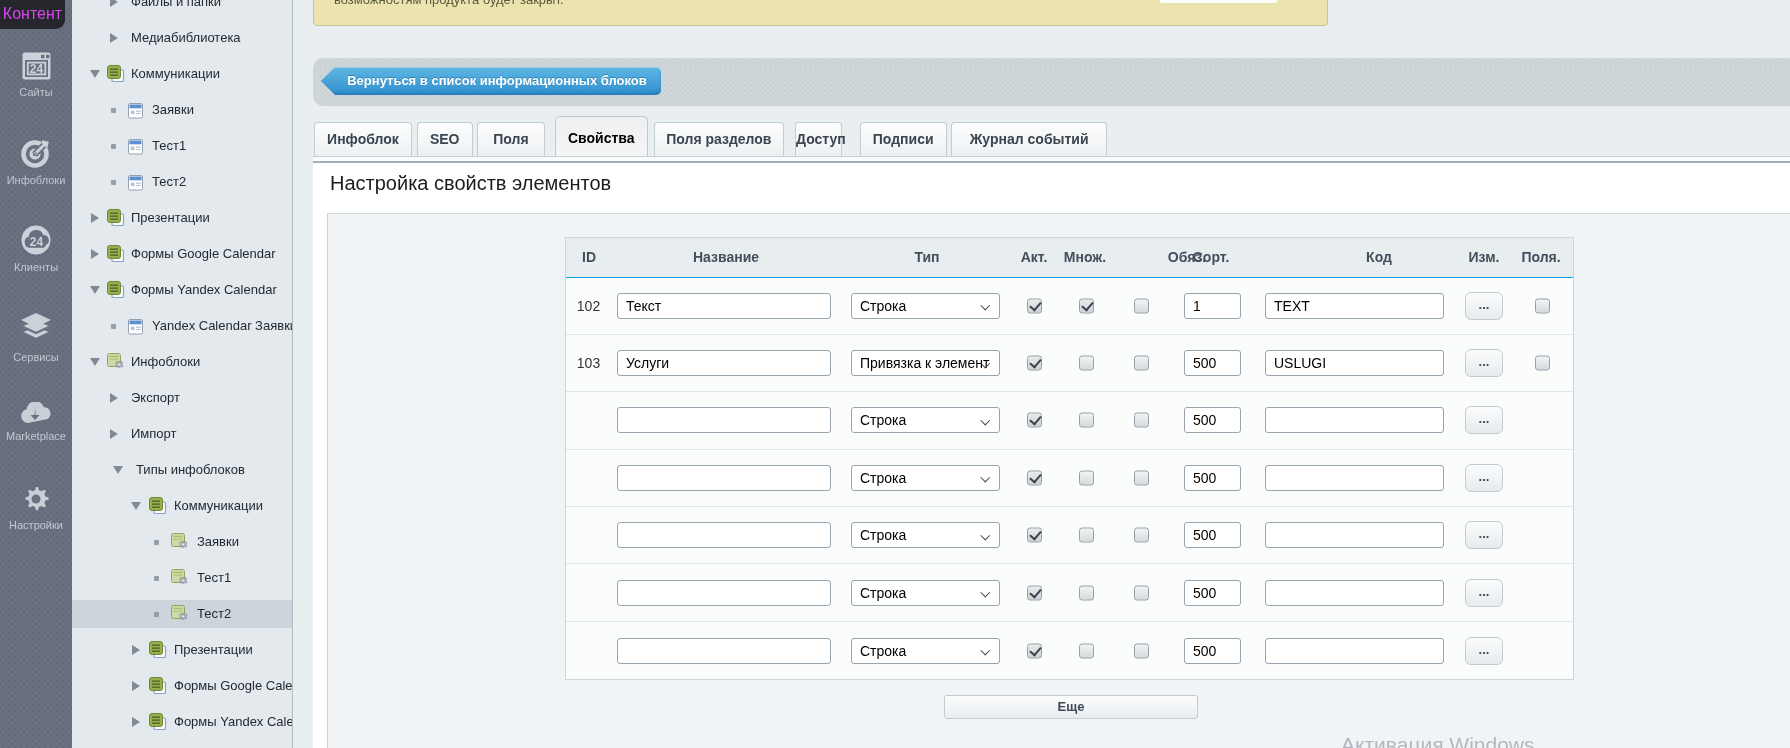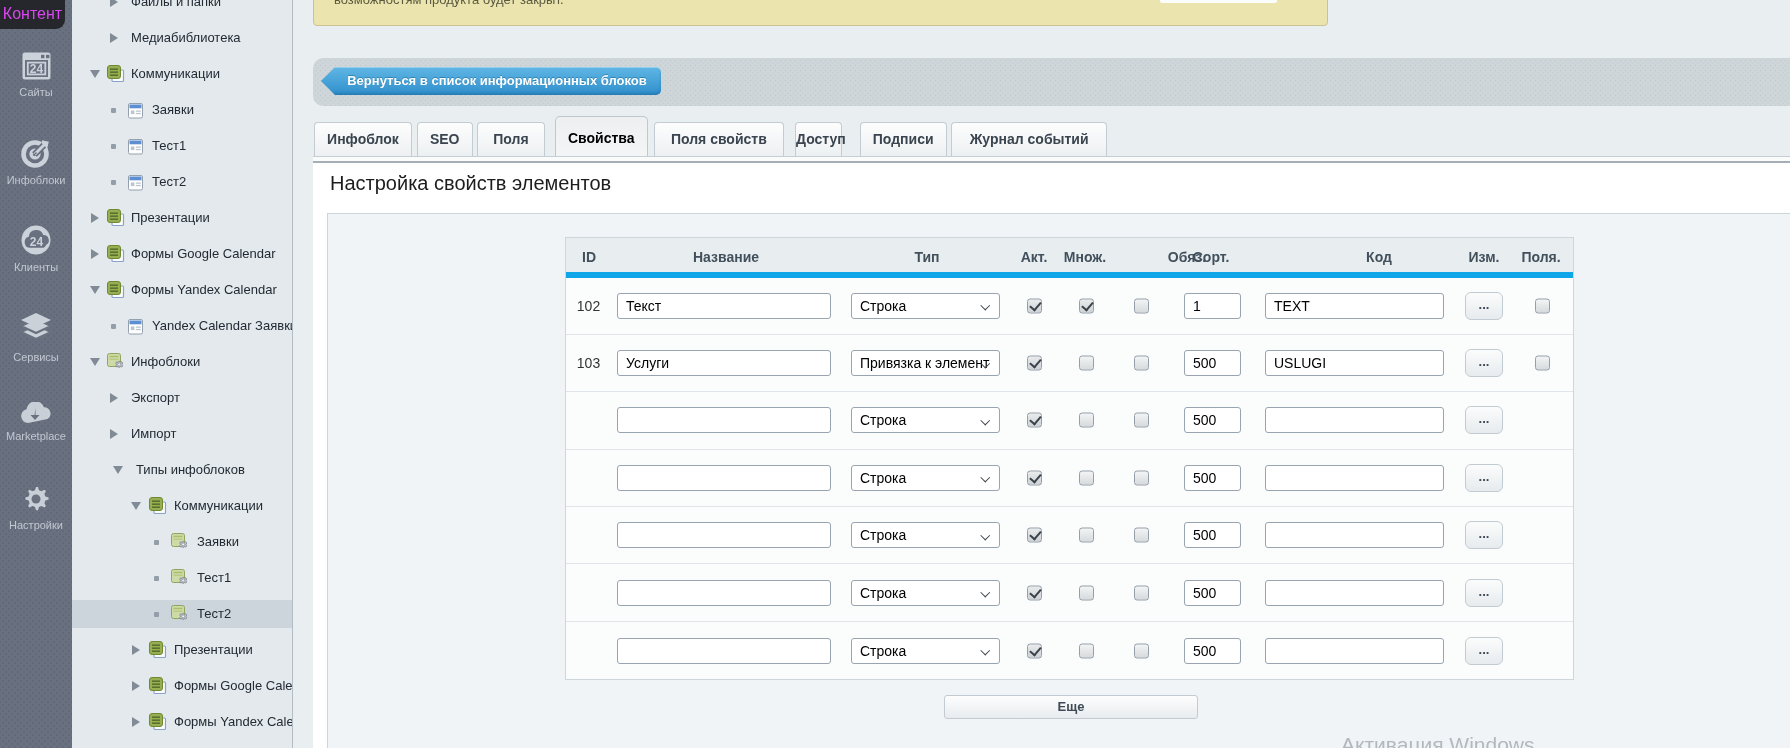--- a/index.html
+++ b/index.html
@@ -71,21 +71,21 @@
 
 #panel { position:absolute; left:313px; top:160.5px; width:1477px; height:588px;
   background:#fff; border-top:2px solid #a6aeb5; }
 #heading { position:absolute; left:17px; top:9px; font-size:20px; color:#1d1d1d; }
 #innerbox { position:absolute; left:14px; top:50px; width:1465px; height:540px;
   background:#f0f4f6; border:1px solid #ccd5da; border-right:none; border-bottom:none; }
 
 
 #ptable { position:absolute; left:237px; top:23.5px; width:1009px;
   background:#fbfcfc; border:1px solid #cdd6db; }
-#phead { position:relative; height:39.5px; background:#e8edf0; border-bottom:6px solid #0ea5e9; }
+#phead { position:relative; height:39.5px; background:#e8edf0; border-bottom:1px solid #0ea5e9; }
 #phead span { position:absolute; top:0; line-height:39px;  font-size:14px; font-weight:bold;
   color:#42505c; transform:translateX(-50%); white-space:nowrap; }
 .prow { position:relative; height:57.4px; border-bottom:1px solid #dfe5e9; }
 .prow.last { border-bottom:none; }
 .prow > * { position:absolute; top:50%; transform:translateY(-50%); }
 .idtxt { left:0; width:45px; text-align:center; font-size:14px; color:#333; }
 .inp { height:26px; background:#fff; border:1px solid #98a4af; border-radius:3px;
   font-size:14px; color:#000; line-height:24px; padding-left:8px; white-space:nowrap; overflow:hidden; }
 .inp.name { left:51px; width:214px; }
 .inp.sort { left:618px; width:57px; }
@@ -121,21 +121,21 @@
   <div id="toolbar">
     <div id="backbtn">Вернуться в список информационных блоков</div>
   </div>
 
   <div id="whitegap"></div>
   <div id="tabline"></div>
   <div class="tab" style="left:313.7px;width:98.5px;">Инфоблок</div>
   <div class="tab" style="left:416.7px;width:56px;">SEO</div>
   <div class="tab" style="left:477.2px;width:67.5px;">Поля</div>
   <div class="tab active" style="left:555px;width:92.5px;">Свойства</div>
-  <div class="tab" style="left:653.6px;width:130.5px;">Поля свойств</div>
+  <div class="tab" style="left:653.6px;width:130.5px;">Поля разделов</div>
   <div class="tab" style="left:795px;width:47px;">Доступ</div>
   <div class="tab" style="left:859.7px;width:87px;">Подписи</div>
   <div class="tab" style="left:951.3px;width:155.7px;">Журнал событий</div>
 
   <div id="panel">
     <div id="heading">Настройка свойств элементов</div>
     <div id="innerbox">
       <div id="ptable">
         <div id="phead">
           <span style="left:23px;">ID</span>

